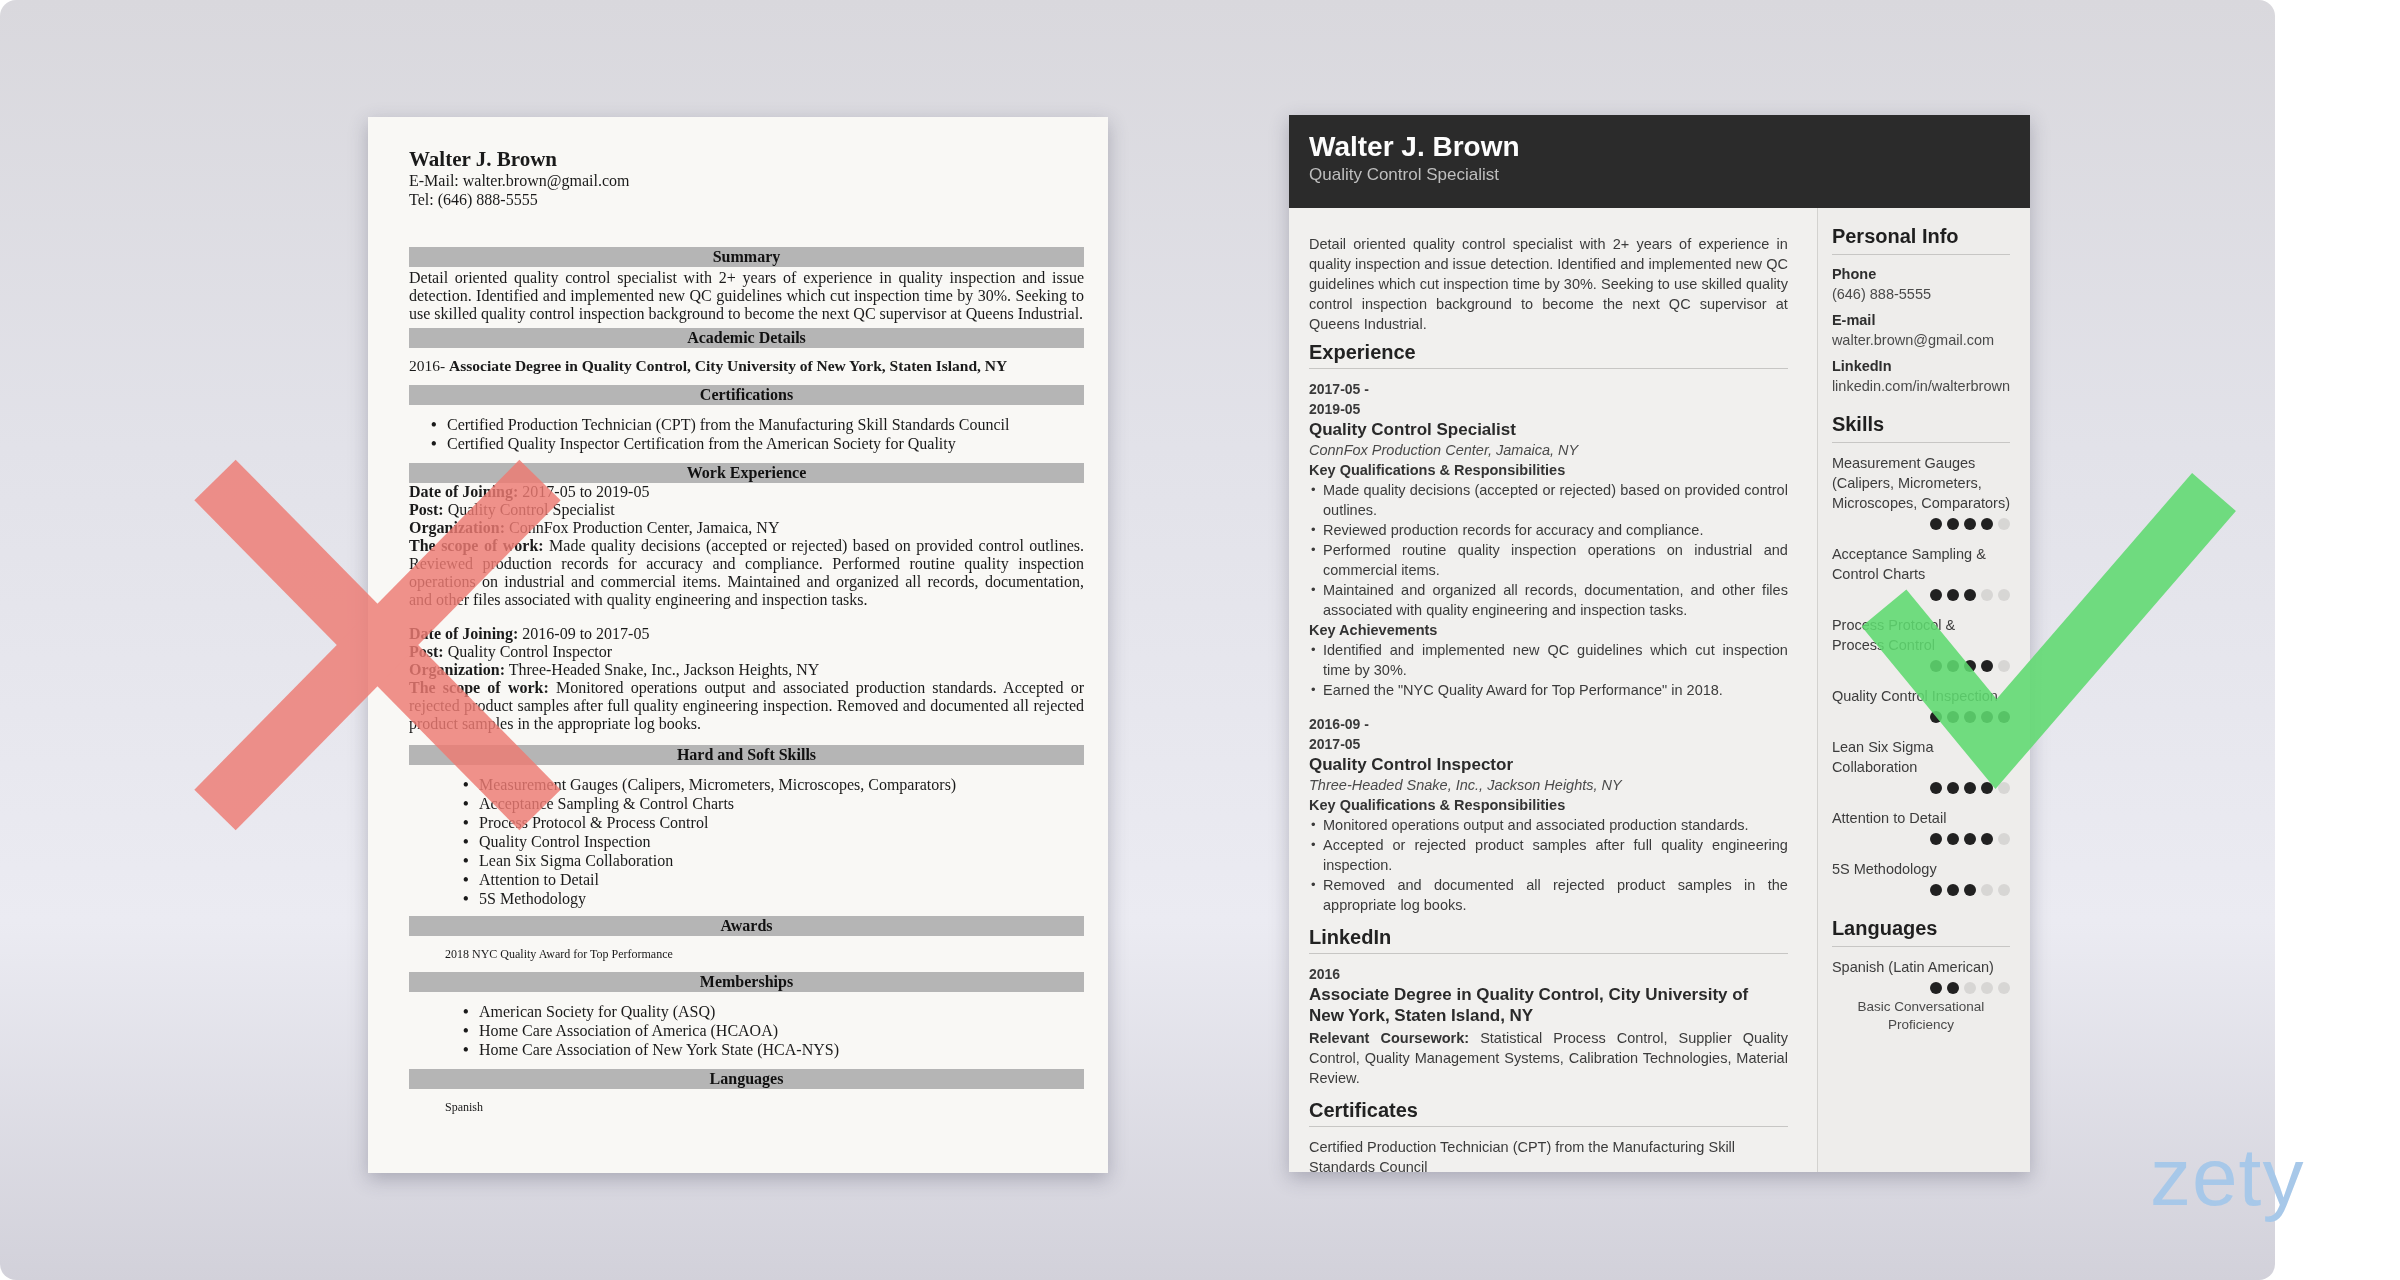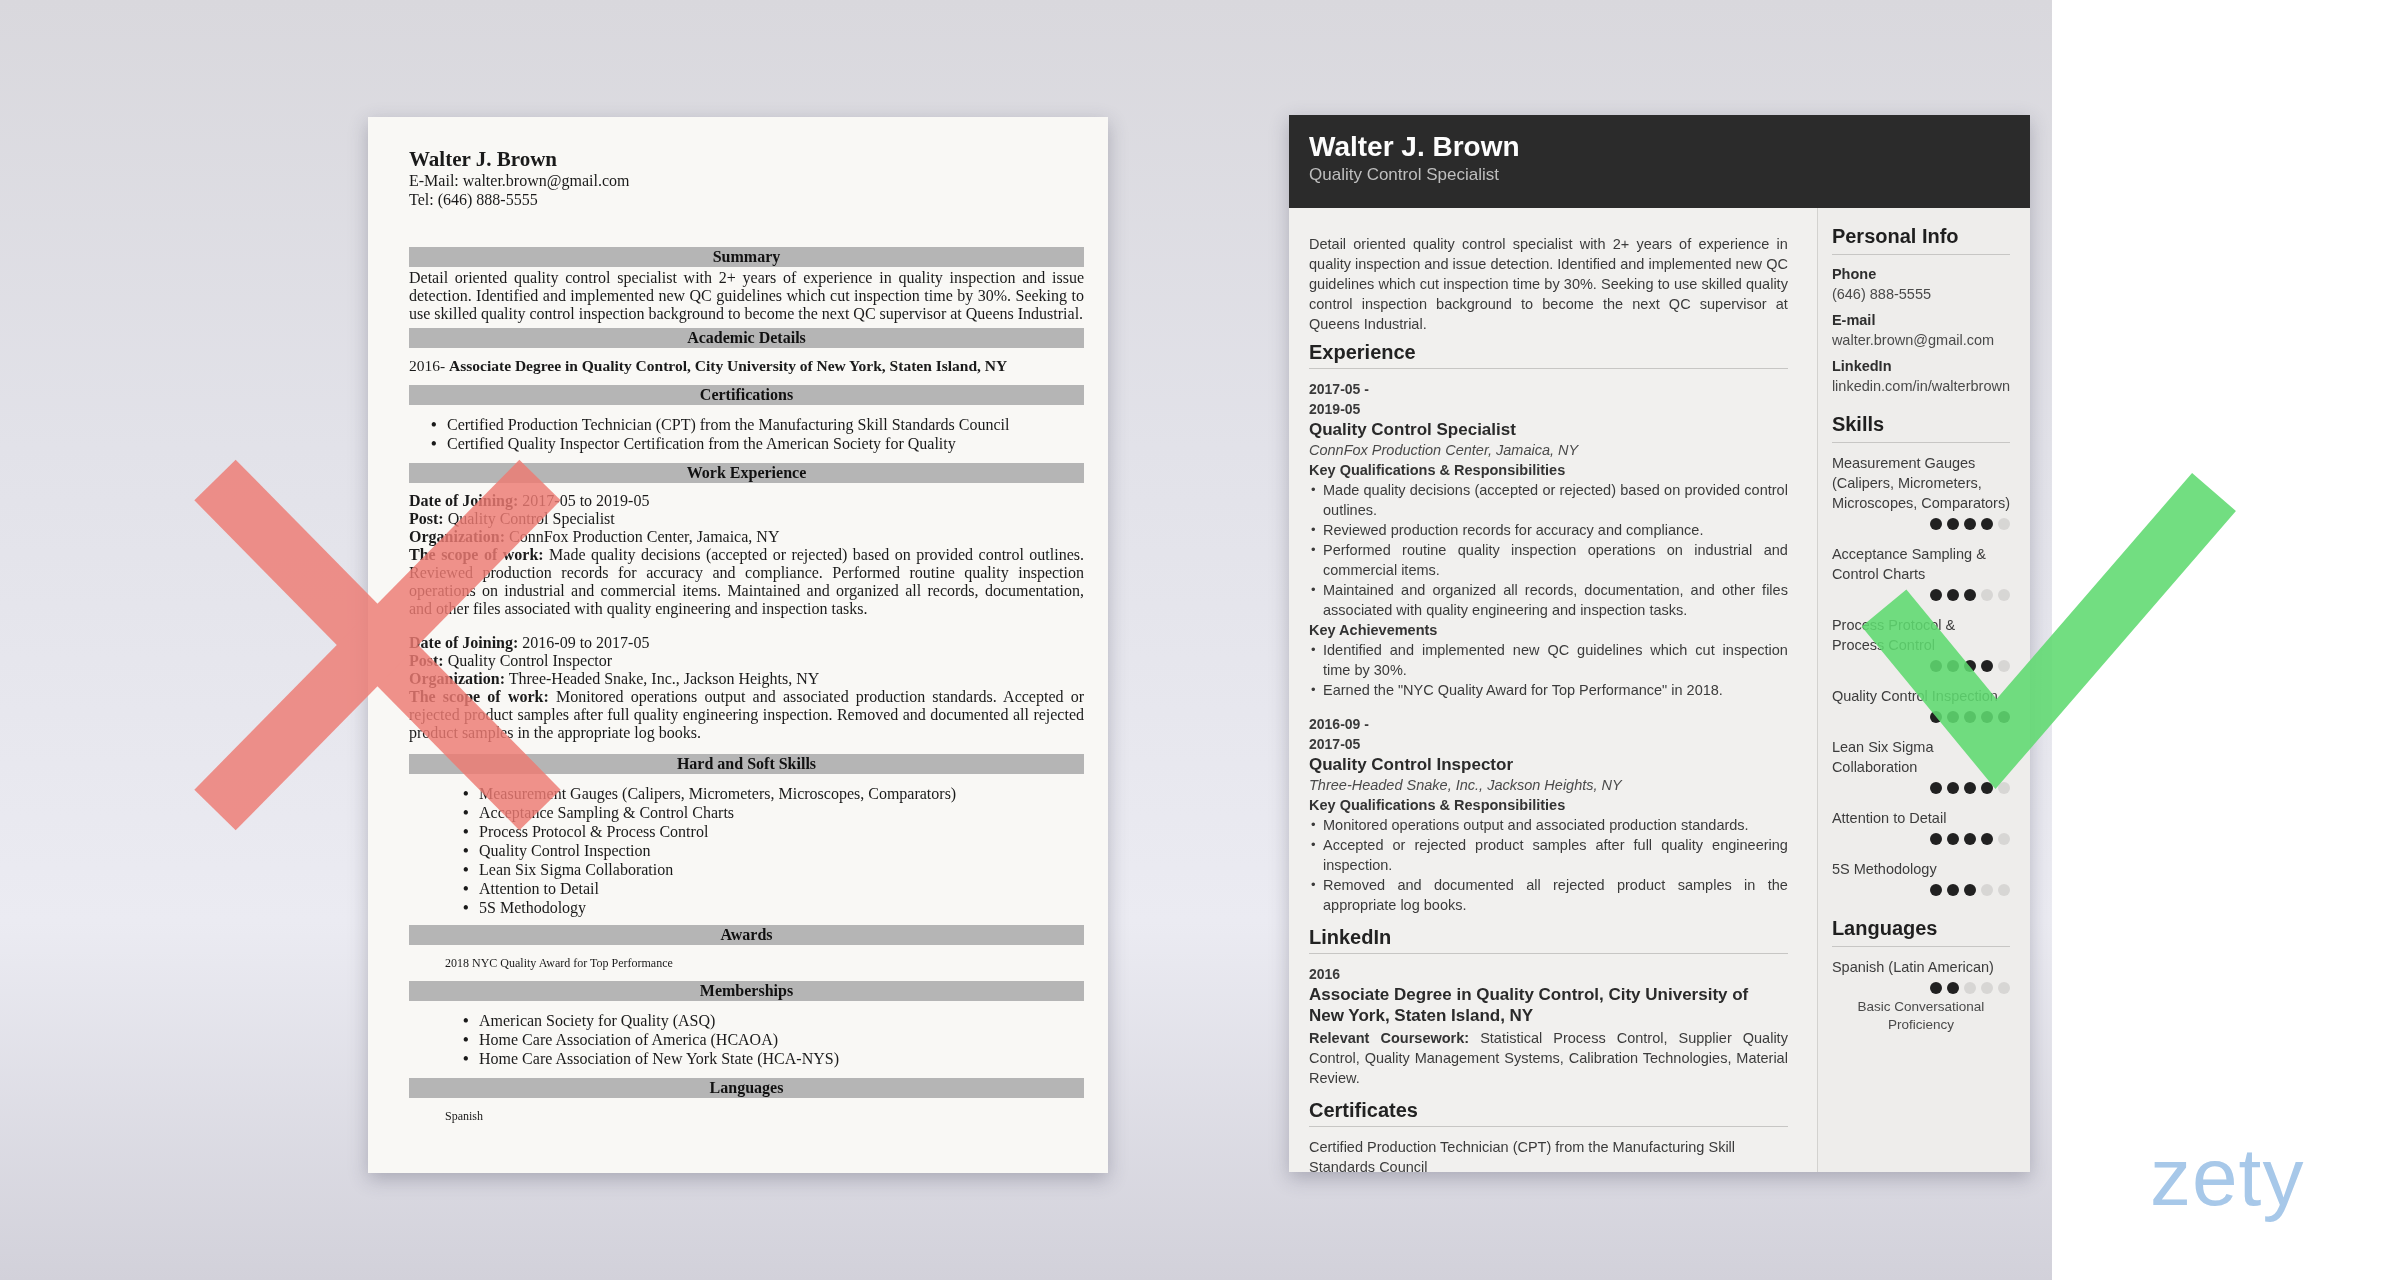--- a/index.html
+++ b/index.html
@@ -1,39 +1,39 @@
 <!DOCTYPE html>
 <html><head>
 <meta charset="utf-8">
 <style>
   html,body{margin:0;padding:0;width:2400px;height:1280px;overflow:hidden;}
   body{font-family:"Liberation Sans",sans-serif;}
-  .stage{position:relative;width:2052px;height:1280px;
-    background:linear-gradient(180deg,#d9d8dd 0%,#e2e2e9 35%,#ebebf2 72%,#d2d1da 100%);}
+  .stage{position:relative;width:2275px;height:1280px;
+    background:linear-gradient(180deg,#d9d8dd 0%,#e2e2e9 35%,#ebebf2 72%,#d2d1da 100%);border-radius:16px;}
   .paper{position:absolute;box-shadow:0 6px 18px rgba(55,55,80,.30);}
 
   
   .paper-bad{left:368px;top:117px;width:740px;height:1056px;background:#f9f8f5;
     font-family:"Liberation Serif",serif;color:#1a1a1a;overflow:hidden;}
   .bad-inner{padding:30px 24px 0 41px;}
   .bad-name{font-size:21px;font-weight:bold;line-height:24px;}
   .bad-contact{font-size:16px;line-height:19px;}
   .bad-bar{background:#b5b5b5;height:20px;line-height:20px;text-align:center;
     font-weight:bold;font-size:16px;color:#111;}
   .m-sum{margin-top:38px;} .m-aca{margin-top:5px;} .m-cer{margin-top:10px;}
   .m-wrk{margin-top:10px;} .m-skl{margin-top:12px;} .m-awd{margin-top:8px;}
   .m-mem{margin-top:9px;} .m-lan{margin-top:10px;}
   .bad-par{margin:2px 0 0 0;font-size:16px;line-height:18px;text-align:justify;}
   .bad-academic{margin:8px 0 0 0;font-size:15.5px;line-height:19px;}
   .bad-academic b{font-size:15.5px;}
   .bad-list{margin:10px 0 0 0;padding:0 0 0 70px;list-style:none;}
   .bad-list.certs{padding-left:38px;}
   .bad-list li{font-size:16px;line-height:19px;position:relative;}
   .bad-list li::before{content:"\2022";position:absolute;left:-16px;font-weight:bold;}
-  .bad-job{margin-top:9px;font-size:16px;line-height:18px;}
+  .bad-job{margin-top:0;font-size:16px;line-height:18px;}
   .bad-job .jline{line-height:18px;}
   .bad-job .bad-par{margin:0;}
   .bad-job.second{margin-top:16px;}
   .bad-indent{margin:9px 0 0 0;padding-left:36px;font-size:12px;line-height:18px;}
 
   
   .paper-good{left:1289px;top:115px;width:741px;height:1057px;background:#f1f0ee;
     color:#3b3b3b;overflow:hidden;}
   .good-header{height:93px;background:#2b2b2b;padding-left:20px;}
   .good-name{color:#fdfdfd;font-size:28px;font-weight:bold;padding-top:16px;line-height:32px;}

